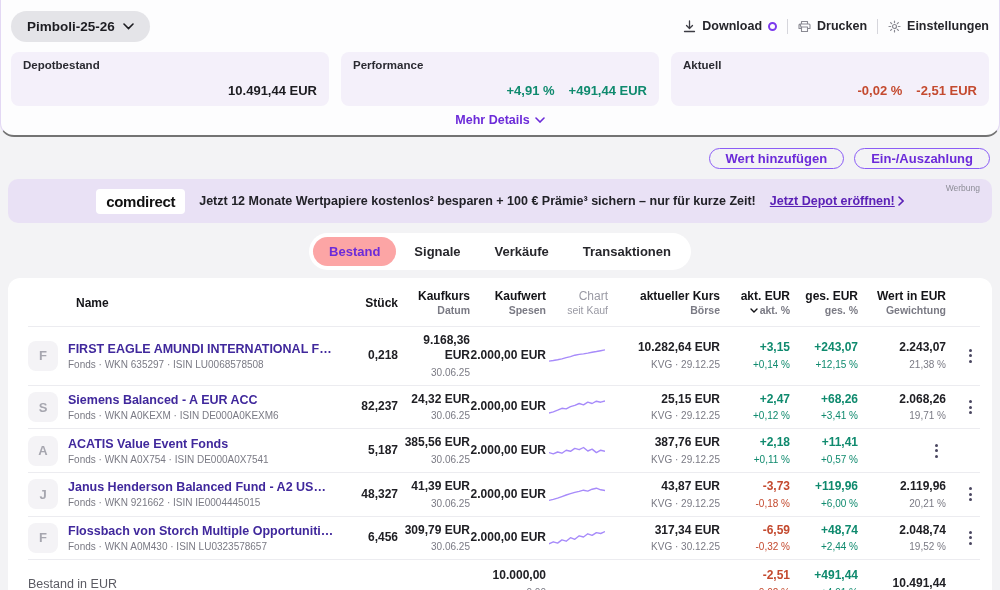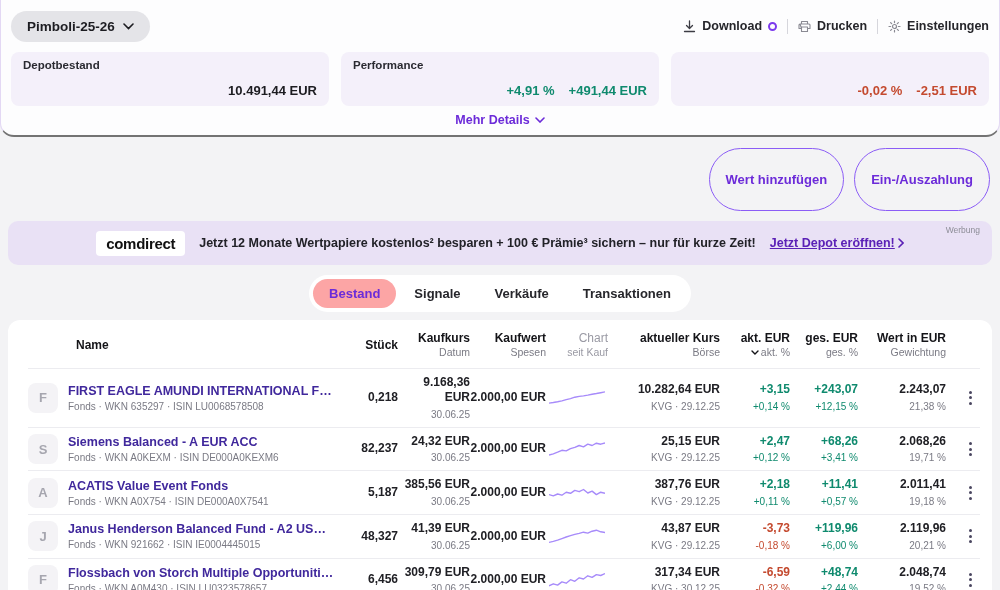--- a/index.html
+++ b/index.html
@@ -41,21 +41,21 @@
   .val-red { color:#c44a2f; }
   .more-details {
     display:flex; align-items:center; justify-content:center; gap:5px;
     padding:7px 0 8px; font-size:12.5px; font-weight:700; color:#6c2bd9;
     background:none; border:none; width:100%; cursor:pointer; font-family:inherit;
   }
   
   .btn-row { display:flex; justify-content:flex-end; gap:10px; padding:11px 10px 10px; }
   .pill-btn {
     border:1.5px solid #8b5cf6; color:#6c2bd9; background:transparent;
-    border-radius:999px; padding:23px 16px; font-size:13px; font-weight:700;
+    border-radius:999px; padding:2px 16px; font-size:13px; font-weight:700;
     font-family:inherit; cursor:pointer;
   }
   
   .banner {
     position:relative; margin:0 8px; background:#e9e1f5; border-radius:10px;
     height:44px; display:flex; align-items:center; justify-content:center; gap:14px;
   }
   .banner-badge { position:absolute; top:4px; right:12px; font-size:8.5px; color:#8d8d97; }
   .banner-logo { background:#fff; border-radius:4px; padding:4px 10px; font-size:15px; font-weight:700; letter-spacing:-0.3px; color:#111; }
   .banner-text { font-size:12.5px; font-weight:600; color:#222228;text-align:center; }
@@ -68,21 +68,21 @@
   
   .table-card { margin:0 8px 8px; background:#fff; border-radius:12px; padding:2px 12px 4px 20px; }
   .trow {
     display:grid; align-items:center;
     grid-template-columns:minmax(0,1fr) 64px 72px 76px 62px 112px 70px 68px 88px 34px;
   }
   .thead { padding:9px 0 8px;margin-left:48px; }
   .th { text-align:right; }
   .th.left { text-align:left; }
   .th .t1 { font-size:12px; font-weight:700; color:#141418; line-height:1.25; }
-  .th .t2 { font-size:10.5px; color:#7a7a84; line-height:1.3; display:flex; justify-content:flex-end; align-items:center; gap:2px; }
+  .th .t2 { font-size:10.5px; color:#7a7a84; line-height:1.3; display:flex; justify-content:flex-end; align-items:center; gap:2px;font-weight:bold; }
   .th.muted .t1, .th.muted .t2 { color:#9a9aa4; font-weight:400; }
   .row { border-top:1px solid #ececf0; padding:6px 0; min-height:41px; }
   .name-cell { display:flex; align-items:center; gap:10px; min-width:0; }
   .avatar {
     width:30px; height:30px; border-radius:8px; background:#f4f3f6;
     display:flex; align-items:center; justify-content:center;
     font-size:13px; font-weight:600; color:#a6a6af; flex:none;
   }
   .fund-name { font-size:12.5px; font-weight:700; color:#40289c; white-space:nowrap; overflow:hidden; text-overflow:ellipsis; cursor:pointer; }
   .fund-meta { font-size:10px; color:#7a7a84; margin-top:3px; white-space:nowrap; }
@@ -155,20 +155,21 @@
       </div>
     </div>
     <div class="card">
       <div class="card-label">Performance</div>
       <div class="card-values">
         <span class="val-green">+4,91 %</span>
         <span class="val-green">+491,44 EUR</span>
       </div>
     </div>
     <div class="card">
+      <div class="card-label">Aktuell</div>
       <div class="card-values">
         <span class="val-red">-0,02 %</span>
         <span class="val-red">-2,51 EUR</span>
       </div>
     </div>
   </div>
 
   <button class="more-details">
     <span>Mehr Details</span>
     <span class="icon">
@@ -374,24 +375,20 @@
         <div class="n2">KVG · 29.12.25</div>
       </div>
     <div class="num up">
         <div class="n1">+2,18</div>
         <div class="n2">+0,11 %</div>
       </div>
     <div class="num up">
         <div class="n1">+11,41</div>
         <div class="n2">+0,57 %</div>
       </div>
-    <div class="num">
-        <div class="n1">2.011,41</div>
-        <div class="n2">19,18 %</div>
-      </div>
     <button class="kebab">
         <i></i>
         <i></i>
         <i></i>
       </button>
   </div>
 
   <div class="trow row">
     <div class="name-cell">
       <div class="avatar">J</div>

